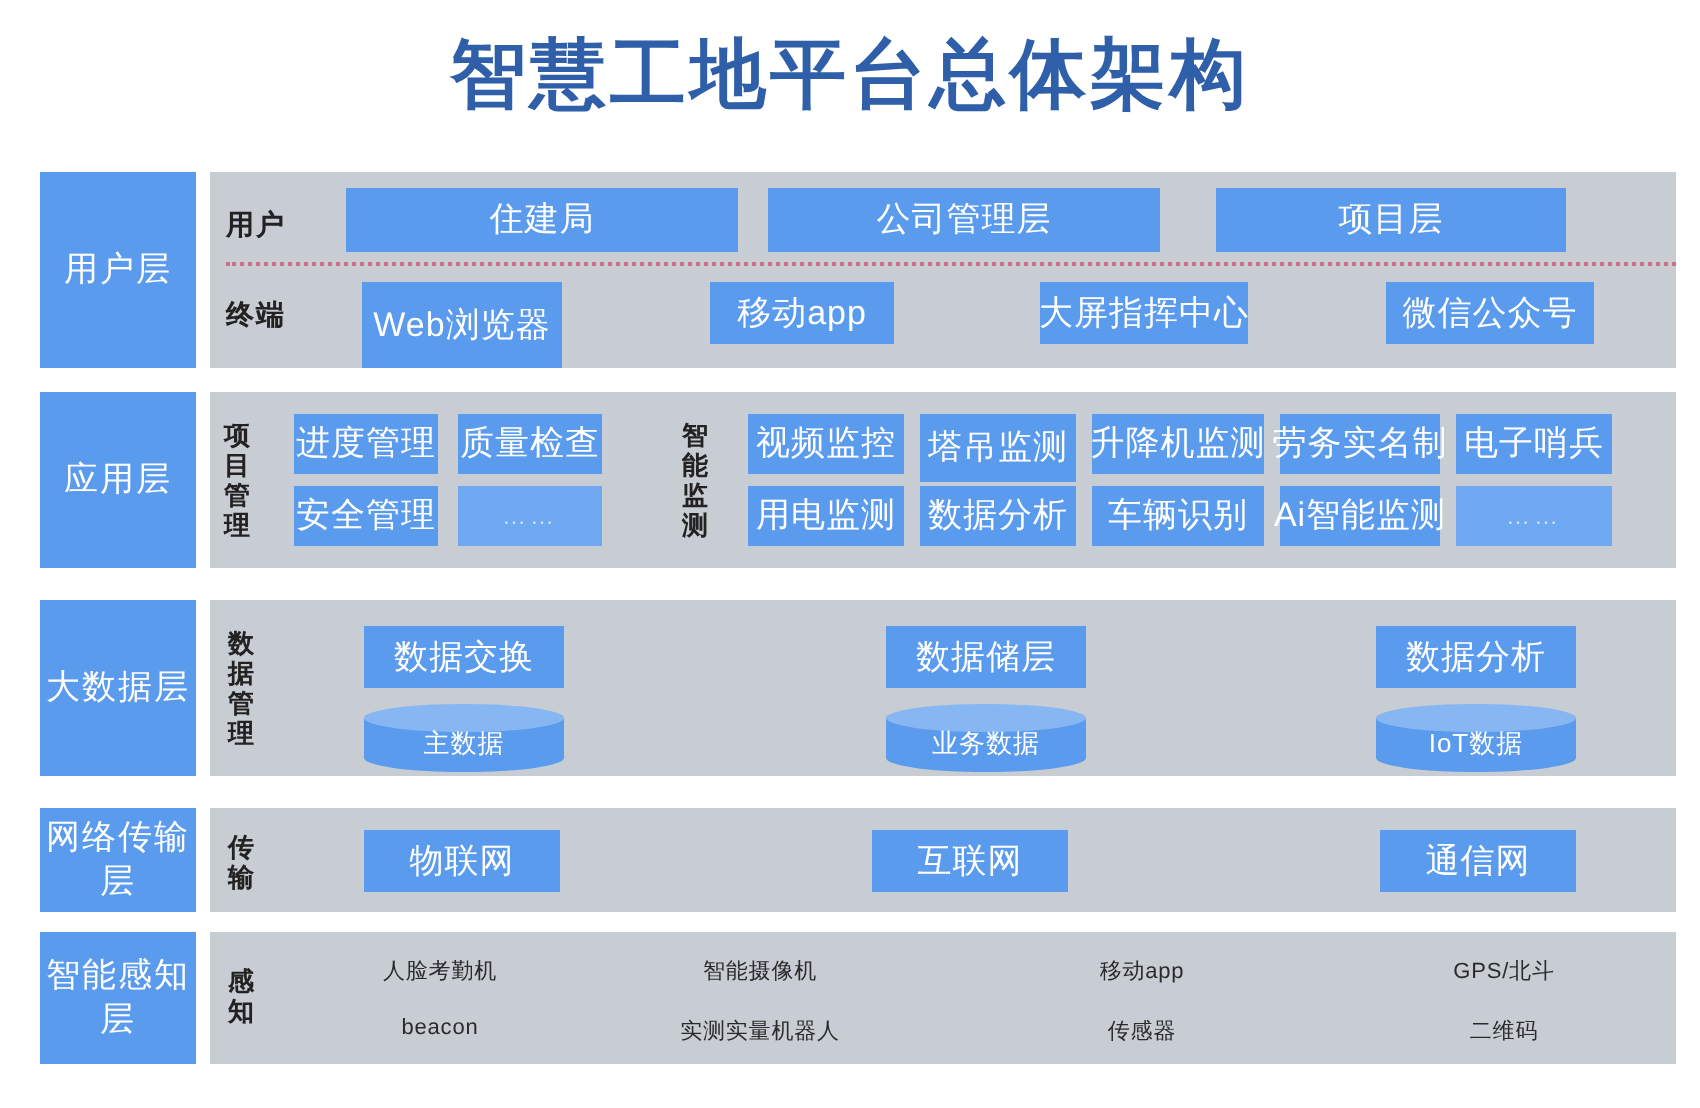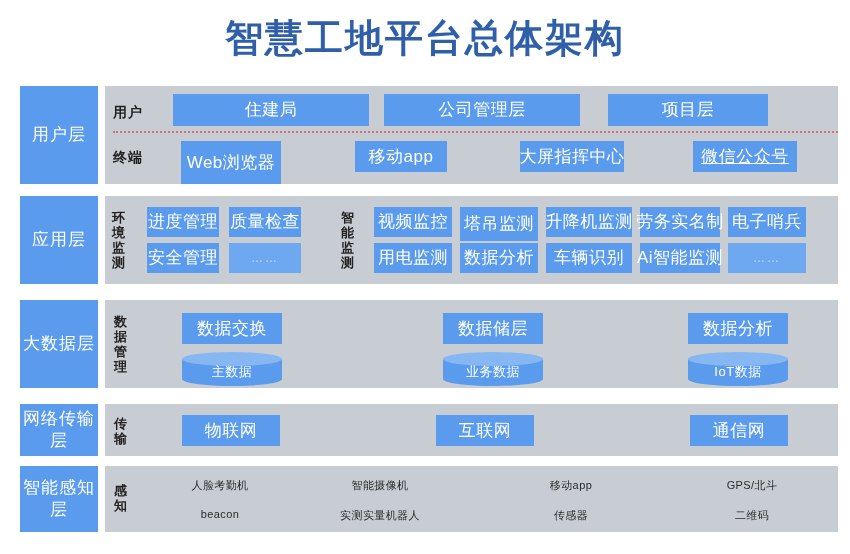--- a/index.html
+++ b/index.html
@@ -131,36 +131,36 @@
 
   <div class="title">智慧工地平台总体架构</div>
 
   <div class="layer" style="top:0;left:0;width:850px;height:0;">
     <div class="layer-tag" style="top:86px;height:98px;">用户层</div>
     <div class="layer-panel" style="top:86px;height:98px;"></div>
 
     <div class="hlabel" style="left:113px;top:94px;width:52px;height:36px;">用户</div>
     <div class="box" style="left:173px;top:94px;width:196px;height:32px;">住建局</div>
     <div class="box" style="left:384px;top:94px;width:196px;height:32px;">公司管理层</div>
-    <div class="box" style="left:608px;top:94px;width:160px;height:32px;">项目层</div>
+    <div class="box" style="left:608px;top:94px;width:175px;height:32px;">项目层</div>
 
     <div class="dotted" style="left:113px;top:131px;width:725px;"></div>
 
     <div class="hlabel" style="left:113px;top:140px;width:52px;height:34px;">终端</div>
     <div class="box" style="left:181px;top:141px;width:100px;height:43px;">Web浏览器</div>
     <div class="box" style="left:355px;top:141px;width:92px;height:31px;">移动app</div>
     <div class="box" style="left:520px;top:141px;width:104px;height:31px;">大屏指挥中心</div>
-    <div class="box" style="left:693px;top:141px;width:104px;height:31px;text-decoration:underline;">微信公众号</div>
+    <div class="box" style="left:693px;top:141px;width:104px;height:31px;">微信公众号</div>
   </div>
 
   <div class="layer" style="top:0;left:0;width:850px;height:0;">
     <div class="layer-tag" style="top:196px;height:88px;">应用层</div>
     <div class="layer-panel" style="top:196px;height:88px;"></div>
 
-    <div class="vlabel two-col" style="left:111px;top:205px;height:70px;">环境监测</div>
+    <div class="vlabel two-col" style="left:111px;top:205px;height:70px;">项目管理</div>
     <div class="box" style="left:147px;top:207px;width:72px;height:30px;">进度管理</div>
     <div class="box" style="left:229px;top:207px;width:72px;height:30px;">质量检查</div>
     <div class="box" style="left:147px;top:243px;width:72px;height:30px;">安全管理</div>
     <div class="box ellipsis" style="left:229px;top:243px;width:72px;height:30px;">……</div>
 
     <div class="vlabel two-col" style="left:340px;top:205px;height:70px;">智能监测</div>
     <div class="box" style="left:374px;top:207px;width:78px;height:30px;">视频监控</div>
     <div class="box" style="left:460px;top:207px;width:78px;height:34px;">塔吊监测</div>
     <div class="box" style="left:546px;top:207px;width:86px;height:30px;">升降机监测</div>
     <div class="box" style="left:640px;top:207px;width:80px;height:30px;">劳务实名制</div>

